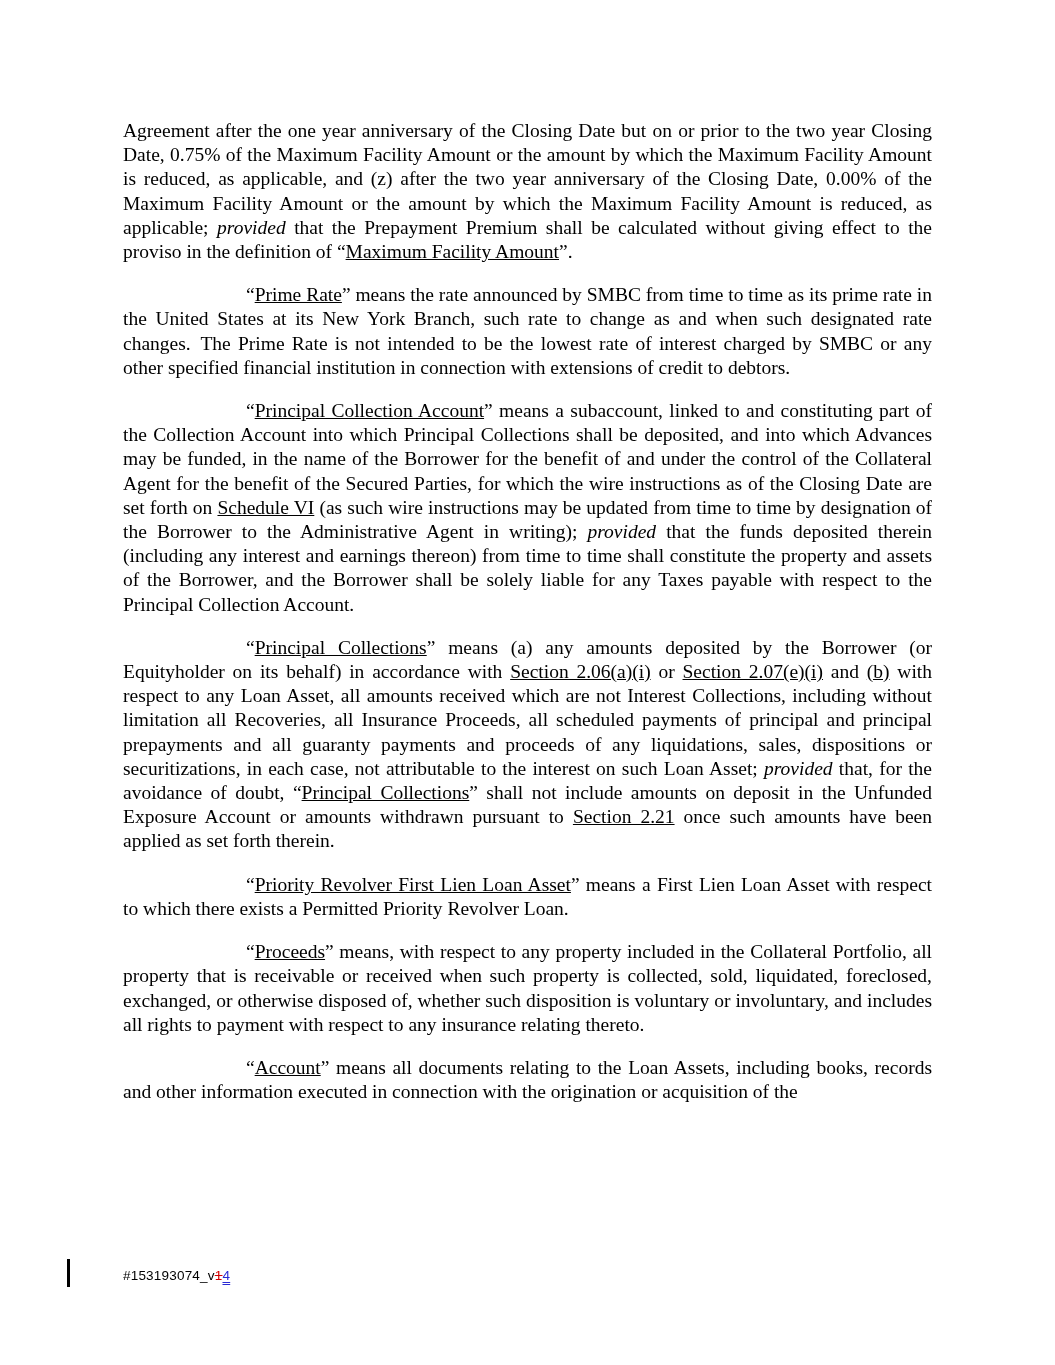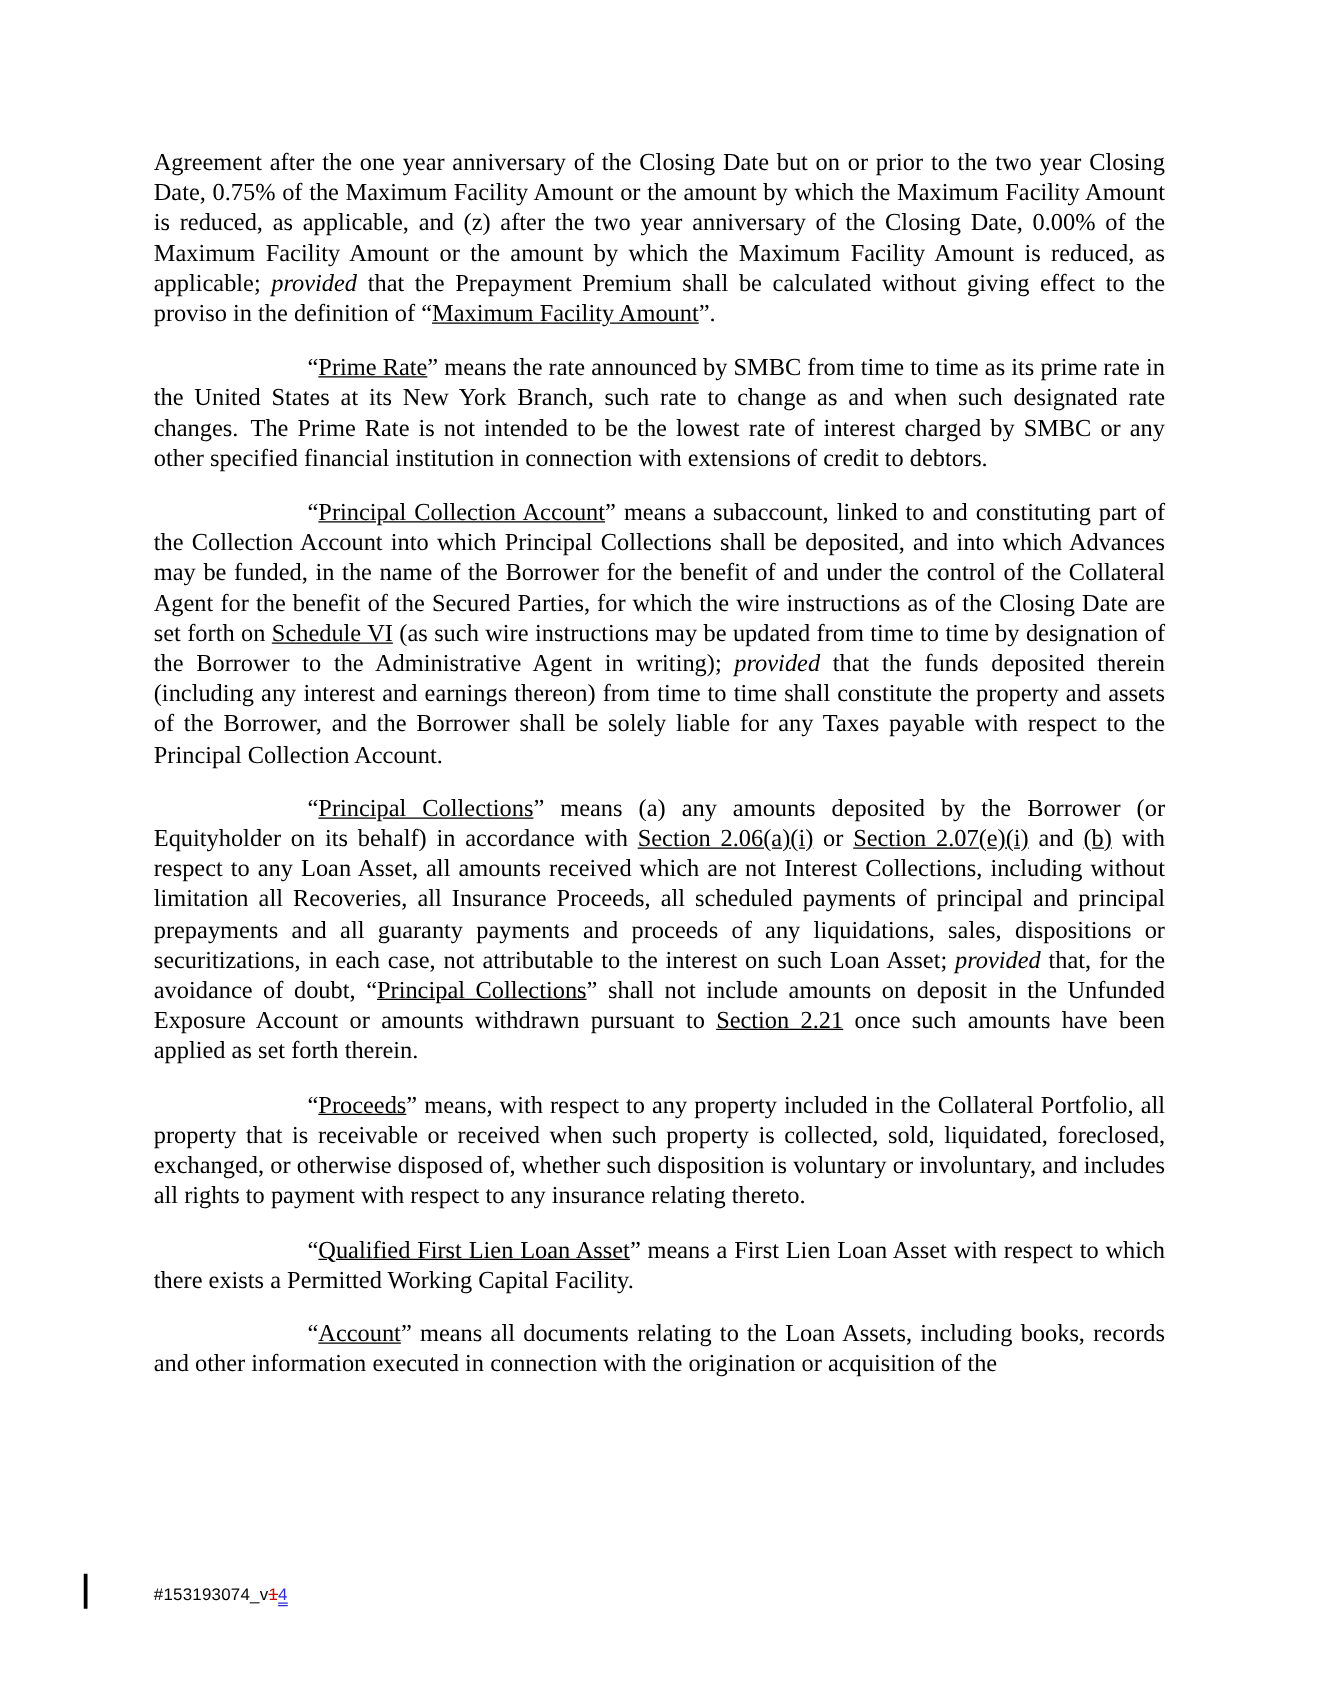--- a/index.html
+++ b/index.html
@@ -73,22 +73,22 @@
 </head>
 <body>
 
 <div class="page">
 
   <div class="content">
       <p class=""><span>Agreement after the one year anniversary of the Closing Date but on or prior to the two year Closing Date, 0.75% of the Maximum Facility Amount or the amount by which the Maximum Facility Amount is reduced, as applicable, and (z) after the two year anniversary of the Closing Date, 0.00% of the Maximum Facility Amount or the amount by which the Maximum Facility Amount is reduced, as applicable; </span><span class="italic">provided</span><span> that the Prepayment Premium shall be calculated without giving effect to the proviso in the definition of “</span><span class="underline">Maximum Facility Amount</span><span>”.</span></p>
       <p class="indent"><span>“</span><span class="underline">Prime Rate</span><span>” means the rate announced by SMBC from time to time as its prime rate in the United States at its New York Branch, such rate to change as and when such designated rate changes. The Prime Rate is not intended to be the lowest rate of interest charged by SMBC or any other specified financial institution in connection with extensions of credit to debtors.</span></p>
       <p class="indent"><span>“</span><span class="underline">Principal Collection Account</span><span>” means a subaccount, linked to and constituting part of the Collection Account into which Principal Collections shall be deposited, and into which Advances may be funded, in the name of the Borrower for the benefit of and under the control of the Collateral Agent for the benefit of the Secured Parties, for which the wire instructions as of the Closing Date are set forth on </span><span class="underline">Schedule VI</span><span> (as such wire instructions may be updated from time to time by designation of the Borrower to the Administrative Agent in writing); </span><span class="italic">provided</span><span> that the funds deposited therein (including any interest and earnings thereon) from time to time shall constitute the property and assets of the Borrower, and the Borrower shall be solely liable for any Taxes payable with respect to the Principal Collection Account.</span></p>
       <p class="indent"><span>“</span><span class="underline">Principal Collections</span><span>” means (a) any amounts deposited by the Borrower (or Equityholder on its behalf) in accordance with </span><span class="underline">Section 2.06(a)(i)</span><span> or </span><span class="underline">Section 2.07(e)(i)</span><span> and </span><span class="underline">(b)</span><span> with respect to any Loan Asset, all amounts received which are not Interest Collections, including without limitation all Recoveries, all Insurance Proceeds, all scheduled payments of principal and principal prepayments and all guaranty payments and proceeds of any liquidations, sales, dispositions or securitizations, in each case, not attributable to the interest on such Loan Asset; </span><span class="italic">provided</span><span> that, for the avoidance of doubt, “</span><span class="underline">Principal Collections</span><span>” shall not include amounts on deposit in the Unfunded Exposure Account or amounts withdrawn pursuant to </span><span class="underline">Section 2.21</span><span> once such amounts have been applied as set forth therein.</span></p>
+      <p class="indent"><span>“</span><span class="underline">Priority Revolver First Lien Loan Asset</span><span>” means a First Lien Loan Asset with respect to which there exists a Permitted Priority Revolver Loan.</span></p>
       <p class="indent"><span>“</span><span class="underline">Proceeds</span><span>” means, with respect to any property included in the Collateral Portfolio, all property that is receivable or received when such property is collected, sold, liquidated, foreclosed, exchanged, or otherwise disposed of, whether such disposition is voluntary or involuntary, and includes all rights to payment with respect to any insurance relating thereto.</span></p>
-      <p class="indent"><span>“</span><span class="underline">Qualified First Lien Loan Asset</span><span>” means a First Lien Loan Asset with respect to which there exists a Permitted Working Capital Facility.</span></p>
       <p class="indent"><span>“</span><span class="underline">Account</span><span>” means all documents relating to the Loan Assets, including books, records and other information executed in connection with the origination or acquisition of the</span></p>
     </div>
 
   <div class="change-bar"></div>
 
   <div class="footer-ref"><span>#153193074_v</span><span class="del" style="color: rgb(212, 0, 0);">1</span><span class="ins" style="color: rgb(42, 42, 212);">4</span></div>
 
 
 </div>
 

